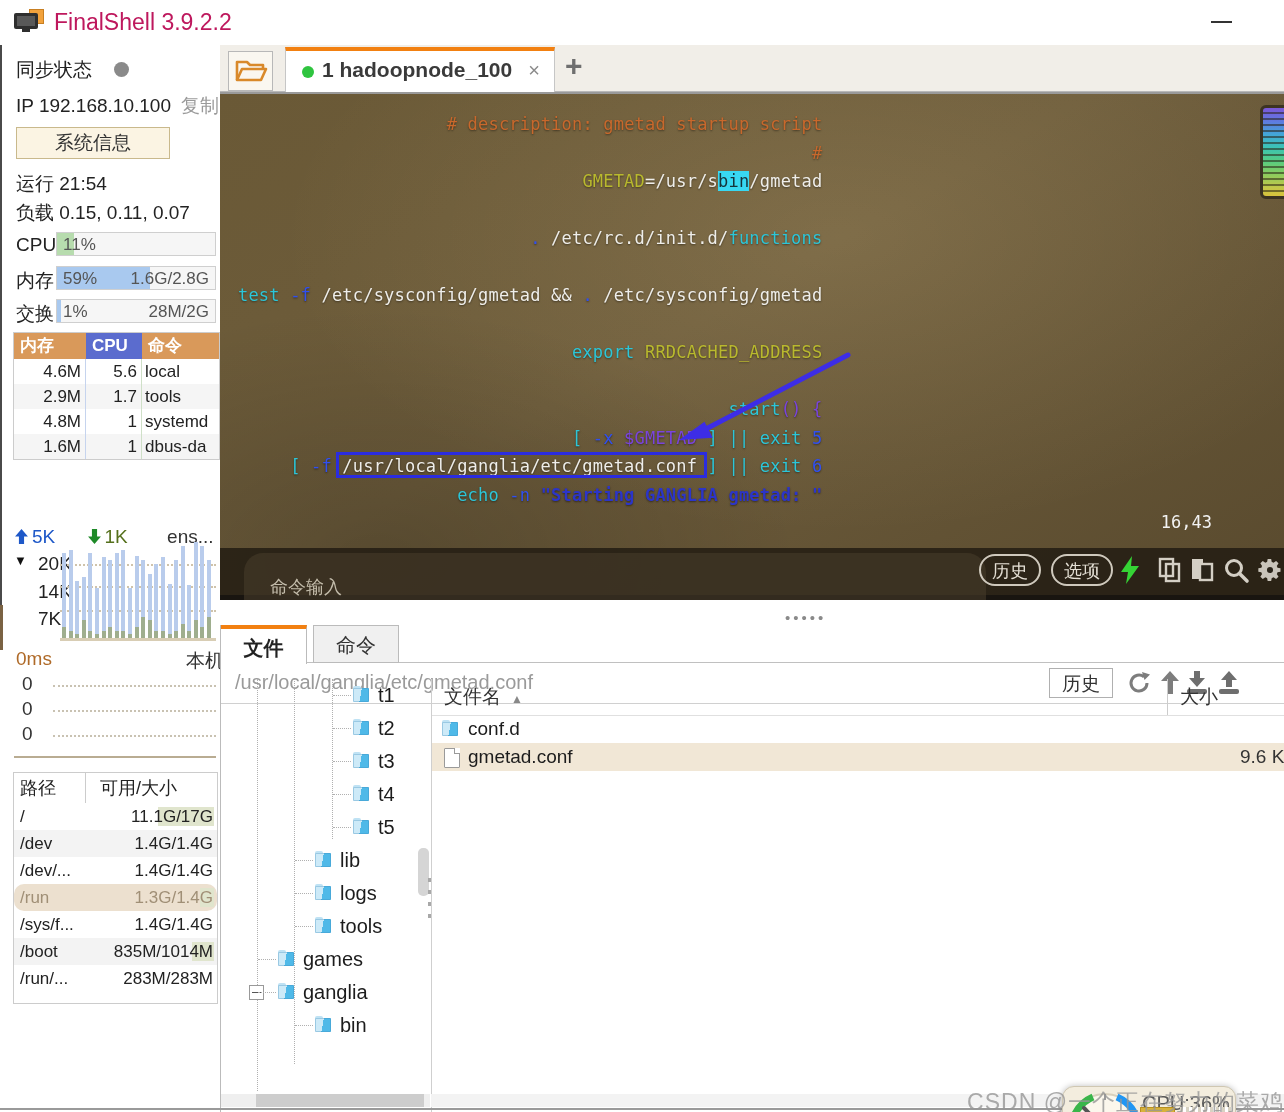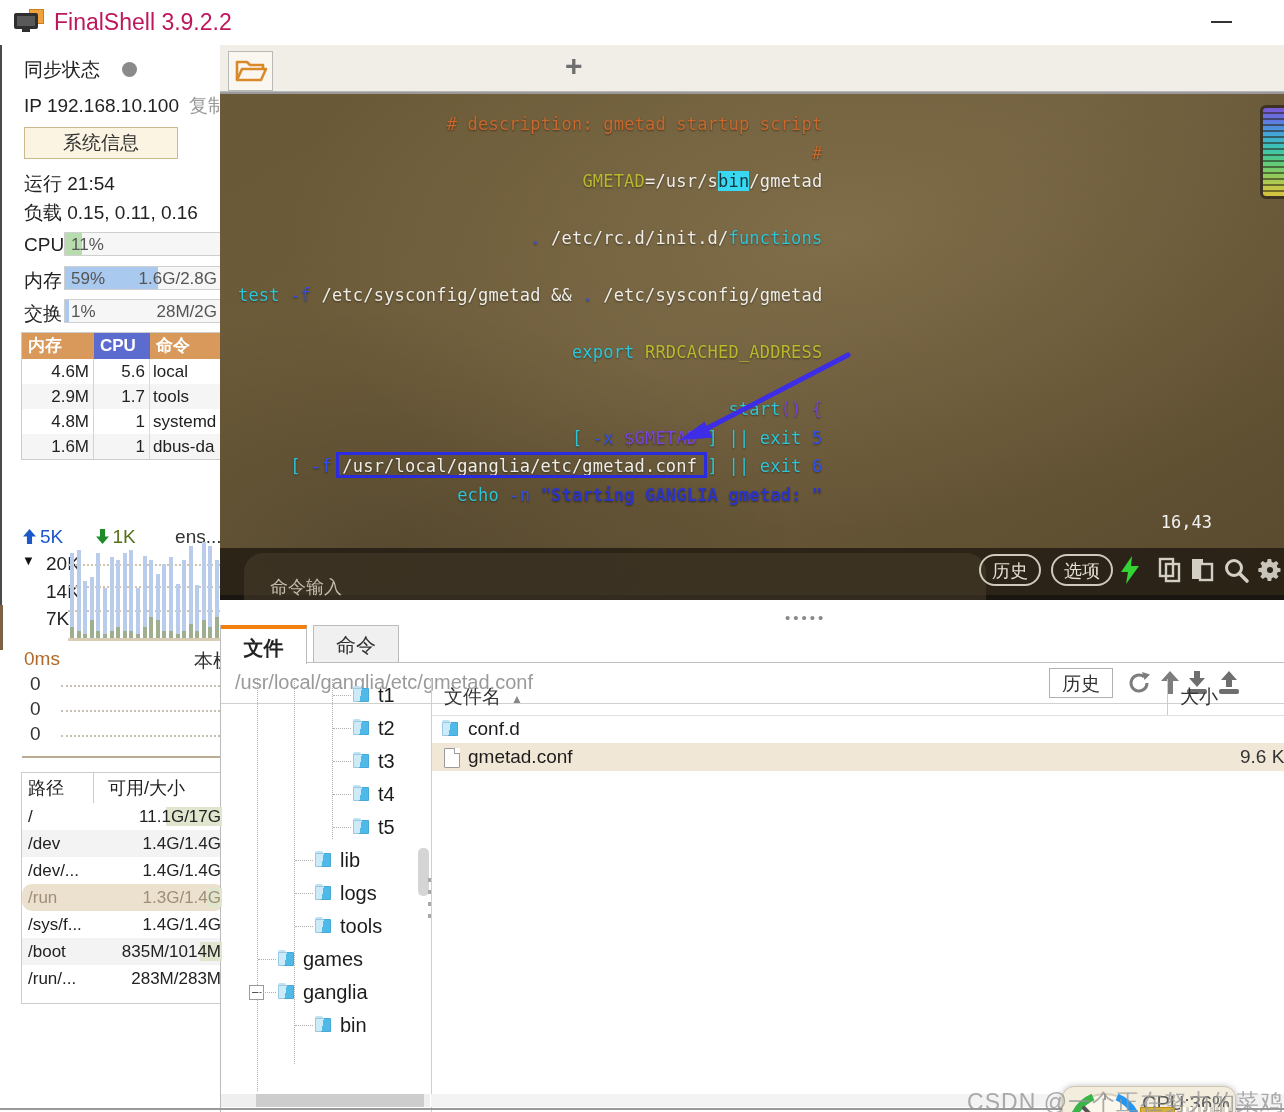--- a/index.html
+++ b/index.html
@@ -8,21 +8,21 @@
   
   .titlebar{position:absolute;left:0;top:0;width:1284px;height:45px;background:#fff;}
   .app-icon{position:absolute;left:14px;top:9px;width:30px;height:26px;}
   .app-icon .back{position:absolute;right:0;top:0;width:13px;height:13px;background:#f2a23c;border:1px solid #c87f22;}
   .app-icon .mon{position:absolute;left:0;top:4px;width:24px;height:16px;background:#2f2f2f;border-radius:2px;}
   .app-icon .scr{position:absolute;left:3px;top:7px;width:18px;height:10px;background:#595959;}
   .app-icon .stand{position:absolute;left:8px;top:20px;width:8px;height:3px;background:#2f2f2f;}
   .app-title{position:absolute;left:54px;top:9px;font-size:23px;color:#be185d;}
   .min-btn{position:absolute;left:1211px;top:21px;width:21px;height:2px;background:#333;}
   
-  .sidebar{position:absolute;left:16px;top:45px;width:220px;height:1067px;background:#fff;font-size:19px;}
+  .sidebar{position:absolute;left:8px;top:45px;width:220px;height:1067px;background:#fff;font-size:19px;}
   .edge-dark{position:absolute;left:0;top:45px;width:2px;height:560px;background:#4a4a4a;}
   .edge-brown{position:absolute;left:0;top:605px;width:3px;height:45px;background:#7a6243;}
   .sb-row{position:absolute;left:8px;white-space:nowrap;}
   .sync-dot{display:inline-block;width:15px;height:15px;border-radius:50%;background:#8a8a8a;margin-left:22px;vertical-align:-1px;}
   .copy{color:#9a9a9a;margin-left:10px;}
   .sysinfo-btn{position:absolute;left:8px;top:82px;width:152px;height:30px;background:#fbf4e3;border:1px solid #c9b98c;
                font-size:19px;text-align:center;line-height:30px;color:#333;}
   .meter{position:absolute;left:48px;width:160px;height:24px;background:#f6f6f6;border:1px solid #cfcfcf;box-sizing:border-box;}
   .meter .fill{position:absolute;left:0;top:0;bottom:0;}
   .meter .pct{position:absolute;left:6px;top:2px;font-size:17px;color:#555;}
@@ -178,21 +178,21 @@
     </div>
     <div class="app-title">FinalShell 3.9.2.2</div>
     <div class="min-btn"></div>
   </div>
 
   <div class="sidebar">
     <div class="sb-row" style="top:12px;"><span>同步状态</span><span class="sync-dot"></span></div>
     <div class="sb-row" style="top:48px;"><span>IP 192.168.10.100</span><span class="copy">复制</span></div>
     <div class="sysinfo-btn">系统信息</div>
     <div class="sb-row" style="top:126px;">运行 21:54</div>
-    <div class="sb-row" style="top:155px;">负载 0.15, 0.11, 0.16</div>
+    <div class="sb-row" style="top:155px;">负载 0.15, 0.11, 0.07</div>
 
     <div class="meter-label" style="top:189px;">CPU</div>
     <div class="meter" style="top:187px;">
       <div class="fill" style="background:#b7dcae;width:11%;"></div>
       <div class="pct">11%</div>
     </div>
     <div class="meter-label" style="top:223px;">内存</div>
     <div class="meter" style="top:221px;">
       <div class="fill" style="background:#a9c9ef;width:59%;"></div>
       <div class="pct">59%</div>
@@ -398,20 +398,25 @@
   </div>
   <div class="edge-dark"></div>
   <div class="edge-brown"></div>
 
   <div class="tabstrip">
     <div class="fold-btn">
       <svg width="34" height="30" viewBox="0 0 34 30" style="margin:4px 0 0 5px;">
         <path d="M3 24 V6 h10 l3 3 h13 v4" fill="none" stroke="#d9892a" stroke-width="2.6" stroke-linejoin="round"></path>
         <path d="M3 24 l5 -11 h24 l-5 11 z" fill="none" stroke="#d9892a" stroke-width="2.6" stroke-linejoin="round"></path>
       </svg>
+    </div>
+    <div class="tab">
+      <div class="dot"></div>
+      <div class="ttl">1 hadoopnode_100</div>
+      <div class="x">×</div>
     </div>
     <div class="plus">+</div>
   </div>
 
   <div class="term">
     <div class="term-lines" id="term-lines">
         <div class="term-line"><span class="c-comment"># description: gmetad startup script</span></div>
         <div class="term-line"><span class="c-comment">#</span></div>
         <div class="term-line"><span class="c-var">GMETAD</span><span class="c-plain">=</span><span class="c-plain">/usr/s</span><span class="c-sel">bin</span><span class="c-plain">/gmetad</span></div>
         <div class="term-line"></div>

